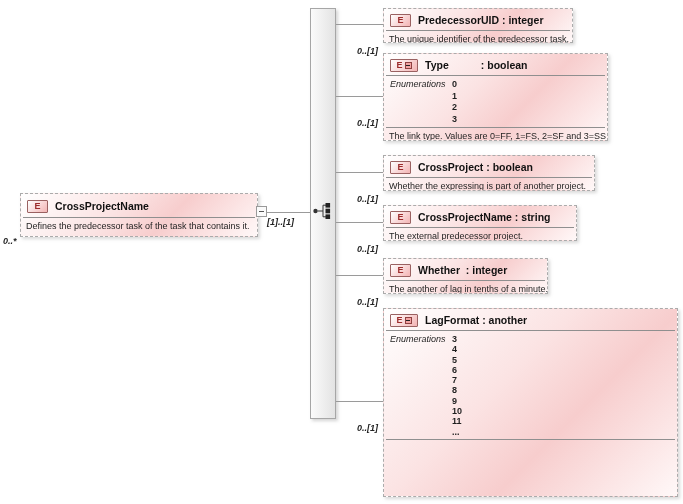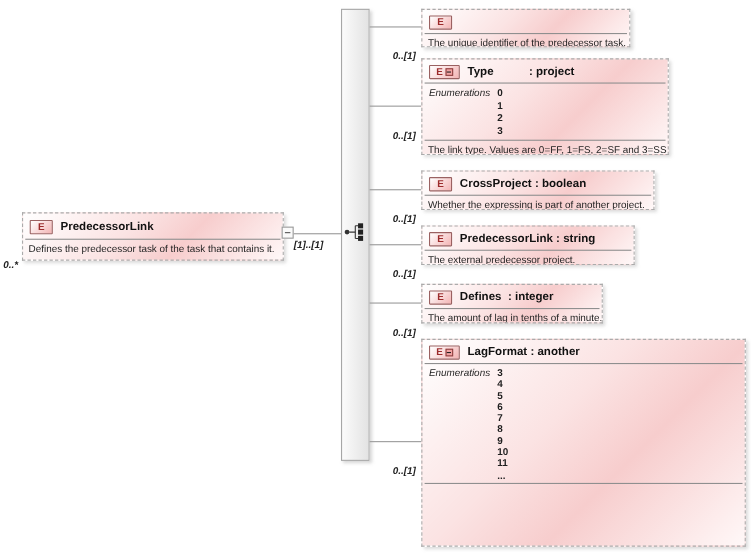--- a/index.html
+++ b/index.html
@@ -92,21 +92,21 @@
 
 <div id="canvas">
 
   <span class="card card-root">0..*</span>
 
   <div class="ebox box-root">
     <div class="hdr root-hdr">
       <span class="icon-e">
         <span>E</span>
       </span>
-      <span class="title">PredecessorLink</span>
+      <span class="title">CrossProjectName</span>
     </div>
     <div class="divider"></div>
     <div class="desc one-line">Defines the predecessor task of the task that contains it.</div>
   </div>
 
   <div class="handle"></div>
 
   <span class="card card-main">[1]..[1]</span>
   <div class="hline line-main"></div>
 
@@ -133,32 +133,33 @@
   <div class="hline line-4"></div>
   <span class="card card-c card-4">0..[1]</span>
   <div class="hline line-5"></div>
   <span class="card card-c card-5">0..[1]</span>
 
   <div class="ebox box-0">
     <div class="hdr">
       <span class="icon-e">
         <span>E</span>
       </span>
+      <span class="title">PredecessorUID : integer</span>
     </div>
     <div class="divider"></div>
     <div class="desc one-line">The unique identifier of the predecessor task.</div>
   </div>
 
   <div class="ebox box-1">
     <div class="hdr">
       <span class="icon-e enum">
         <span>E</span>
         <span class="facet-sq"></span>
       </span>
-      <span class="title">Type           : project</span>
+      <span class="title">Type           : boolean</span>
     </div>
     <div class="divider"></div>
     <div class="enums enums-type">
       <span class="enum-label">Enumerations</span>
       <span class="enum-values">0
 1
 2
 3</span>
     </div>
     <div class="divider"></div>
@@ -174,35 +175,35 @@
     </div>
     <div class="divider"></div>
     <div class="desc one-line">Whether the expressing is part of another project.</div>
   </div>
 
   <div class="ebox box-3">
     <div class="hdr">
       <span class="icon-e">
         <span>E</span>
       </span>
-      <span class="title">PredecessorLink : string</span>
+      <span class="title">CrossProjectName : string</span>
     </div>
     <div class="divider"></div>
     <div class="desc one-line">The external predecessor project.</div>
   </div>
 
   <div class="ebox box-4">
     <div class="hdr">
       <span class="icon-e">
         <span>E</span>
       </span>
-      <span class="title">Defines  : integer</span>
-    </div>
-    <div class="divider"></div>
-    <div class="desc one-line">The amount of lag in tenths of a minute.</div>
+      <span class="title">Whether  : integer</span>
+    </div>
+    <div class="divider"></div>
+    <div class="desc one-line">The another of lag in tenths of a minute.</div>
   </div>
 
   <div class="ebox box-5">
     <div class="hdr">
       <span class="icon-e enum">
         <span>E</span>
         <span class="facet-sq"></span>
       </span>
       <span class="title">LagFormat : another</span>
     </div>

